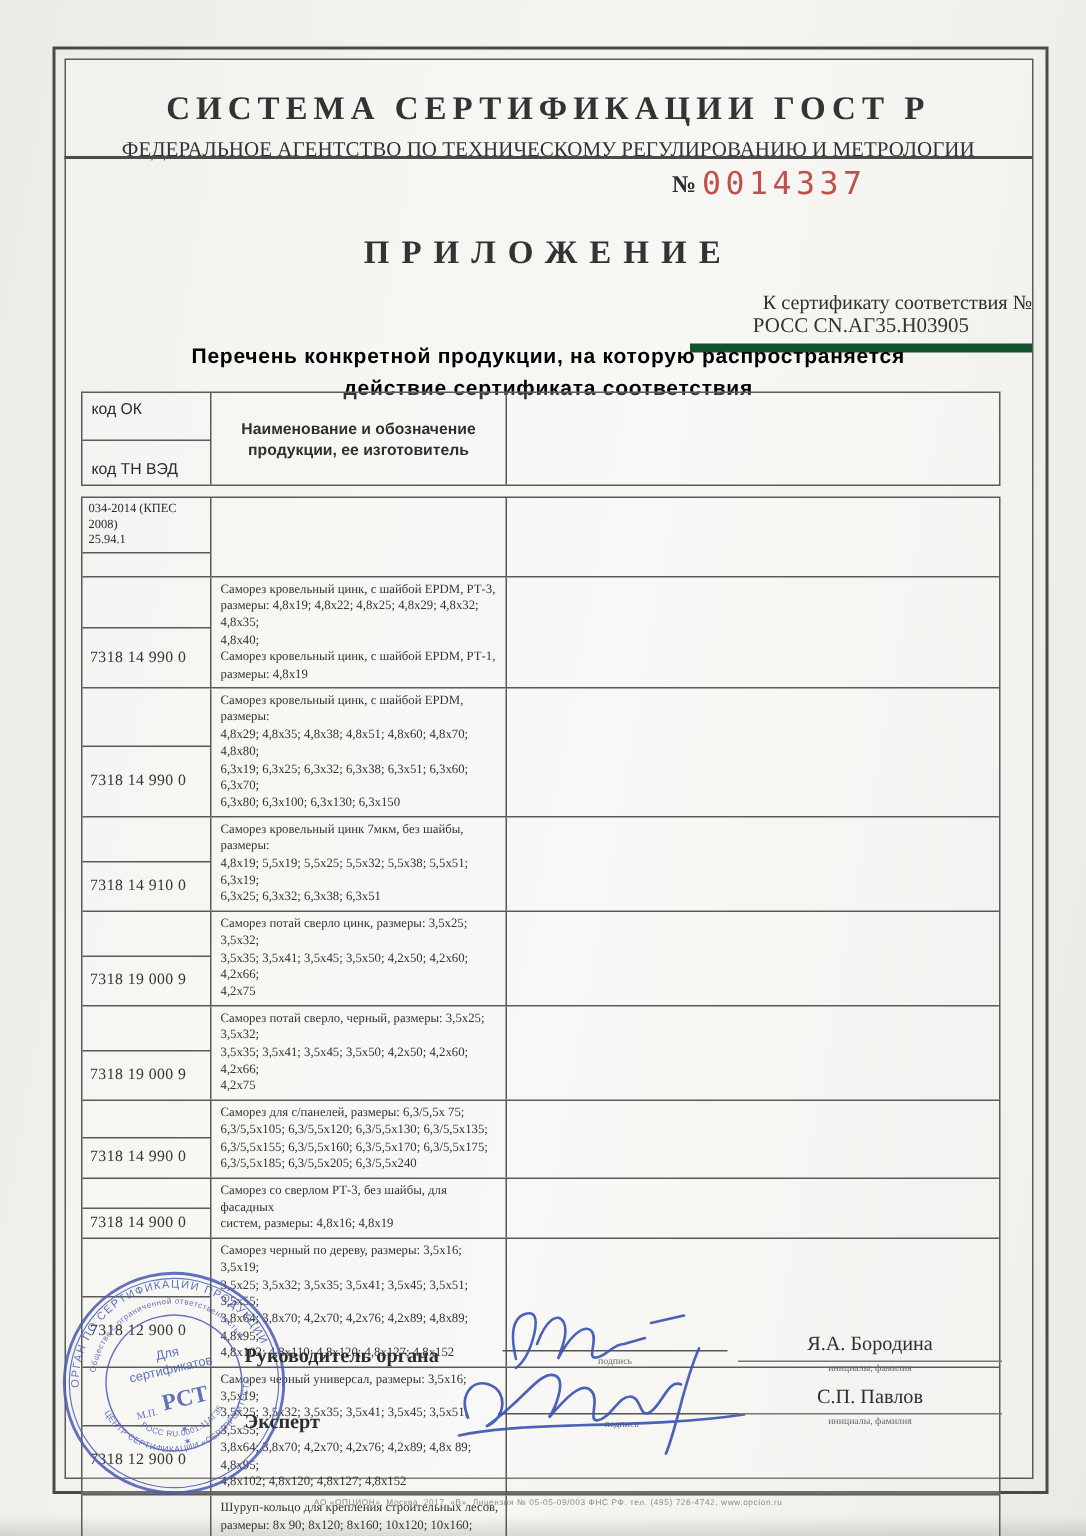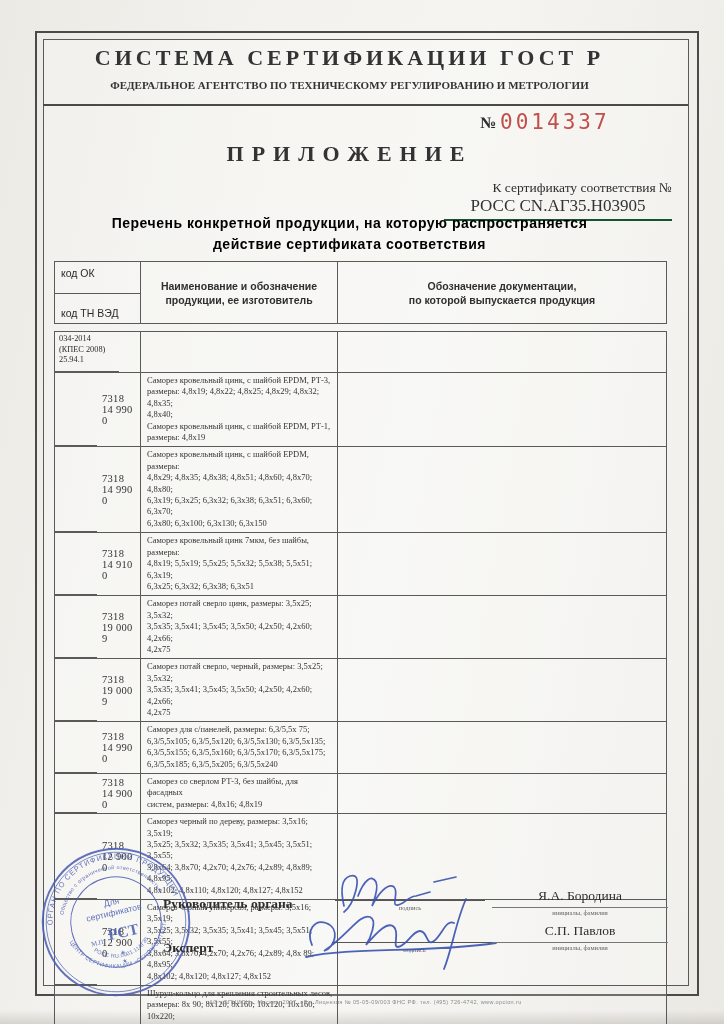--- a/index.html
+++ b/index.html
@@ -8,54 +8,54 @@
     background:linear-gradient(100deg,#eceae5 0%,#f3f2ee 30%,#f5f4f0 55%,#ebe9e4 100%);
     font-family:"Liberation Serif","DejaVu Serif",serif;color:#2b2b2b;
   }
   body::after{content:"";position:absolute;left:0;right:0;bottom:0;height:14px;
     background:linear-gradient(180deg,rgba(0,0,0,0) 0%,rgba(90,85,75,.18) 100%);pointer-events:none;}
   .frame-outer{position:absolute;left:35px;top:31px;width:660px;height:961px;border:2px solid #4a4a48;}
   .frame-inner{position:absolute;left:43px;top:39px;width:644px;height:945px;border:1px solid #5a5a58;background:rgba(255,255,255,.25);}
   .hr{position:absolute;left:43px;top:104px;width:645px;border-top:2px solid #4a4a48;}
   .center{text-align:center;}
   .abs{position:absolute;}
-  .w{left:27px;width:645px;}
+  .w{left:43px;width:645px;margin-top:14px;}
 
   .title{top:45px;font-weight:bold;font-size:22px;letter-spacing:4px;white-space:nowrap;color:#333;}
-  .subtitle{top:79px;font-weight:bold;font-size:11px;letter-spacing:0;white-space:nowrap;color:#333;}
-
-  .numline{top:110px;left:480px;white-space:nowrap;}
+  .subtitle{top:79px;font-weight:normal;font-size:14px;letter-spacing:0;white-space:nowrap;color:#333;}
+
+  .numline{top:110px;left:448px;white-space:nowrap;}
   .numline .no{font-weight:bold;font-size:16px;color:#2e2e2e;}
   .numline .digits{font-family:"DejaVu Sans Mono",monospace;font-size:21px;letter-spacing:3px;color:#c0504c;vertical-align:-1px;}
 
   .doc-title{top:141px;font-weight:bold;font-size:22px;letter-spacing:8px;color:#333;}
 
   .certline{top:180px;display:flex;justify-content:center;align-items:flex-end;flex-direction:column;}
   .certline .lbl{font-size:13.5px;color:#2e2e2e;}
-  .certline .num{display:inline-block;width:228px;margin-left:10px;border-bottom:2px solid #14532d;
-    text-align:center;font-size:17px;padding-bottom:3px;color:#333;}
+  .certline .num{display:inline-block;width:228px;margin-left:10px;border-bottom:6px solid #14532d;
+    text-align:center;font-size:14px;padding-bottom:3px;color:#333;}
 
   .heading{font-family:"Liberation Sans",sans-serif;font-weight:bold;font-size:14px;letter-spacing:.5px;color:#000000;}
   .h1{top:215px;} .h2{top:236px;}
 
   
   .tbl-head{position:absolute;left:54px;top:261px;width:613px;height:63px;display:flex;
     border:1px solid #5a5a58;box-sizing:border-box;font-family:"Liberation Sans",sans-serif;background:rgba(255,255,255,.2);}
   .thc{width:86px;border-right:1px solid #5a5a58;display:flex;flex-direction:column;box-sizing:border-box;}
   .thc .t{flex:1;padding:5px 6px 2px;font-size:10.5px;border-bottom:1px solid #5a5a58;}
   .thc .b{flex:1;padding:2px 6px 4px;font-size:10.5px;display:flex;align-items:flex-end;text-align:center;}
   .thn{width:197px;border-right:1px solid #5a5a58;box-sizing:border-box;}
   .thd{flex:1;}
   .thn,.thd{display:flex;align-items:center;justify-content:center;text-align:center;
     font-weight:bold;font-size:10.5px;line-height:14px;white-space:pre-line;color:#2f2f2f;}
 
   .tbl-body{position:absolute;left:54px;top:331px;width:613px;border:1px solid #5a5a58;box-sizing:border-box;background:rgba(255,255,255,.2);}
   .trow{display:flex;border-bottom:1px solid #5a5a58;}
   .trow:last-child{border-bottom:none;}
-  .cell-code{width:86px;border-right:1px solid #5a5a58;display:flex;flex-direction:row;box-sizing:border-box;}
+  .cell-code{width:86px;border-right:1px solid #5a5a58;display:flex;flex-direction:column;box-sizing:border-box;}
   .code-top{flex:0 0 40%;border-bottom:1px solid #5a5a58;padding:2px 4px;font-size:8.3px;line-height:10.5px;white-space:pre-line;}
   .code-top.has{flex:1 1 auto;}
   .code-bot{flex:1 1 auto;display:flex;align-items:center;padding:2px 5px;font-size:10.5px;letter-spacing:.3px;color:#333;}
   .code-top.has + .code-bot{flex:0 0 11px;}
   .cell-name{width:197px;border-right:1px solid #5a5a58;box-sizing:border-box;
     padding:2px 4px 3px 6px;font-size:8.5px;line-height:11.4px;white-space:pre-line;color:#333;}
   .cell-doc{flex:1;padding:8px 6px;font-size:8.5px;color:#333;}
   .trow:nth-child(1){min-height:40px;}
   .trow:nth-child(4){min-height:36px;}
   .trow:nth-child(5),.trow:nth-child(6){min-height:35px;}
@@ -109,22 +109,20 @@
 <div class="abs w center heading h1">Перечень конкретной продукции,  на которую распространяется</div>
 <div class="abs w center heading h2">действие сертификата соответствия</div>
 
 <div class="tbl-head">
   <div class="thc">
     <div class="t">код ОК</div>
     <div class="b">код ТН ВЭД</div>
   </div>
   <div class="thn">Наименование и обозначение
 продукции, ее изготовитель</div>
-  <div class="thd">Обозначение документации,
-по которой выпускается продукция</div>
 </div>
 
 <div class="tbl-body">
     <div class="trow">
       <div class="cell-code">
         <div class="code-top has">034-2014 (КПЕС 2008)
 25.94.1</div>
         <div class="code-bot"></div>
       </div>
       <div class="cell-name"></div>

